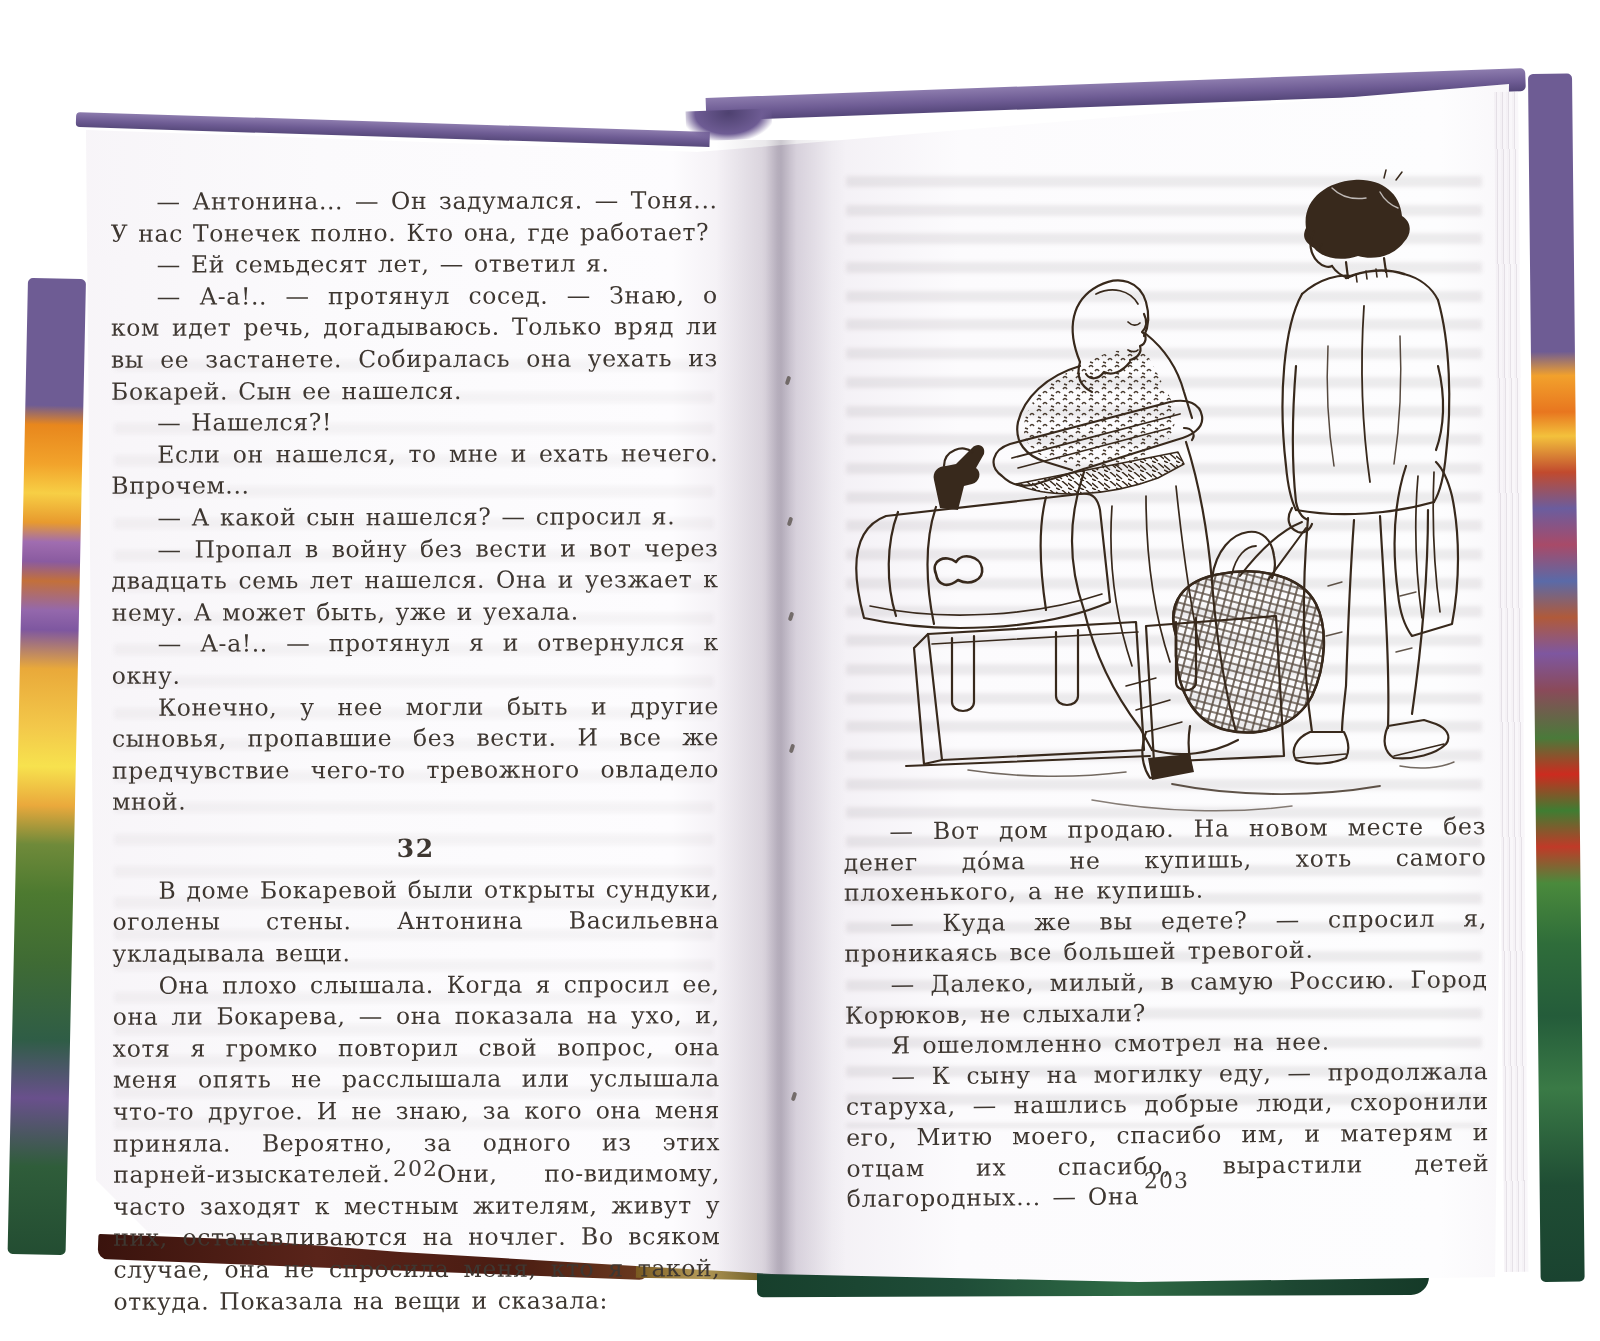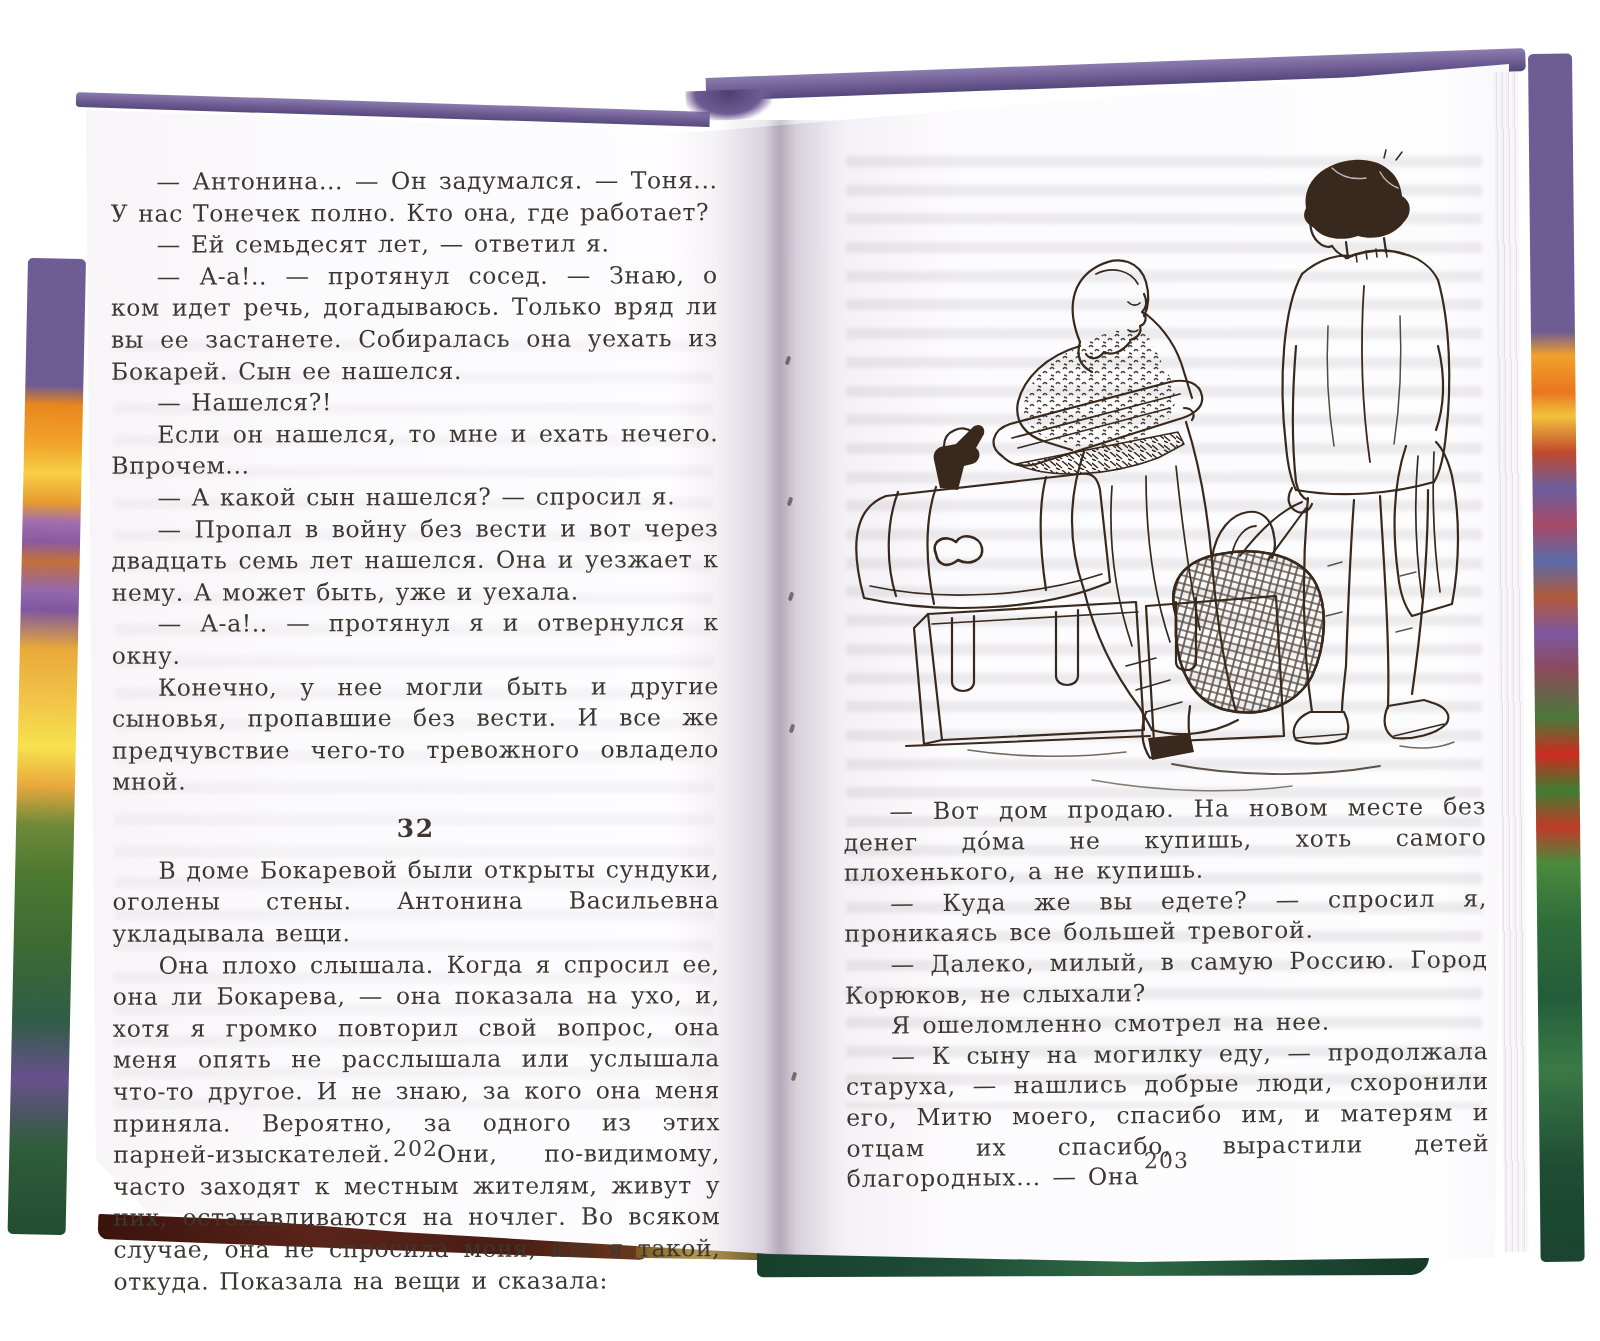--- a/index.html
+++ b/index.html
@@ -122,21 +122,21 @@
   }
   .pgnum-left{left:112px;top:1136px;width:607px;}
   .pgnum-right{left:845px;top:1148px;width:643px;transform:rotate(-0.4deg);}
 
   
   .illus{left:840px;top:146px;width:655px;height:650px;}
 </style>
 </head>
 <body>
 
-<div class="abs photo" style="inset:0;">
+<div class="abs photo" style="inset:0;margin-top:20px;">
 
   <div class="abs cover-edge-left"></div>
   <div class="abs cover-edge-right"></div>
   <div class="abs cover-top-left"></div>
   <div class="abs cover-top-right"></div>
   <div class="abs cover-top-fold"></div>
   <div class="abs cover-bottom-left"></div>
   <div class="abs cover-bottom-mid"></div>
   <div class="abs cover-bottom-right"></div>
 

